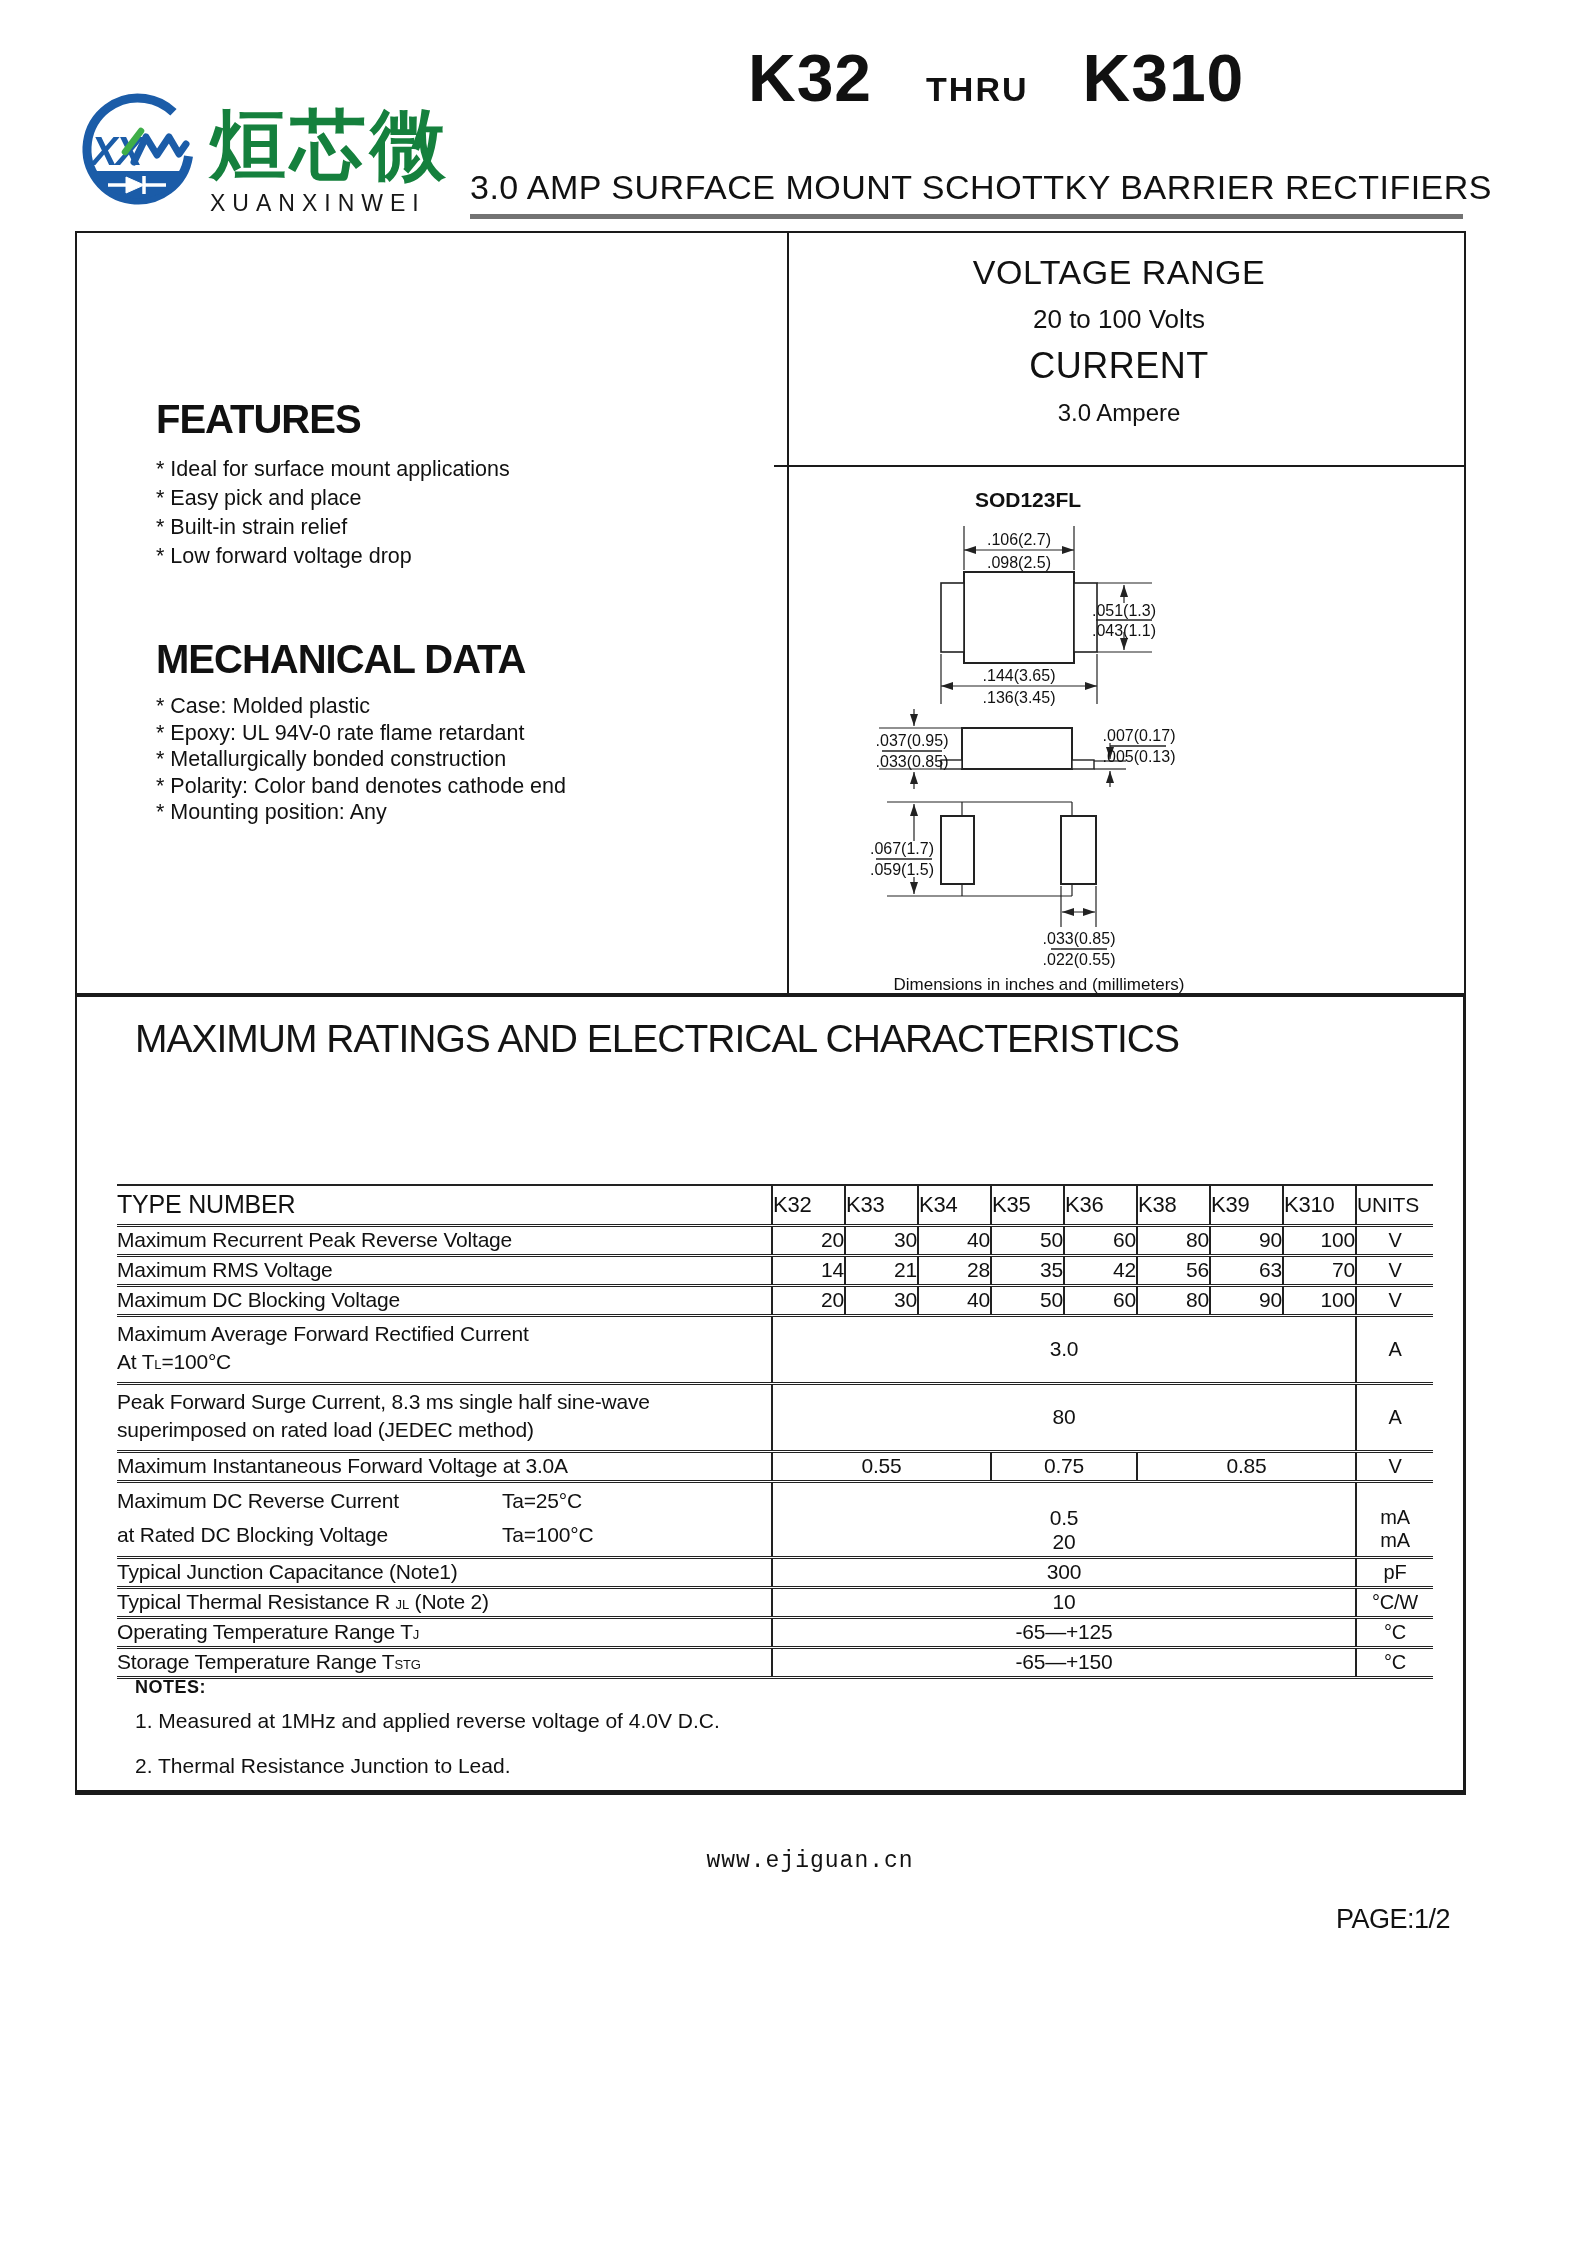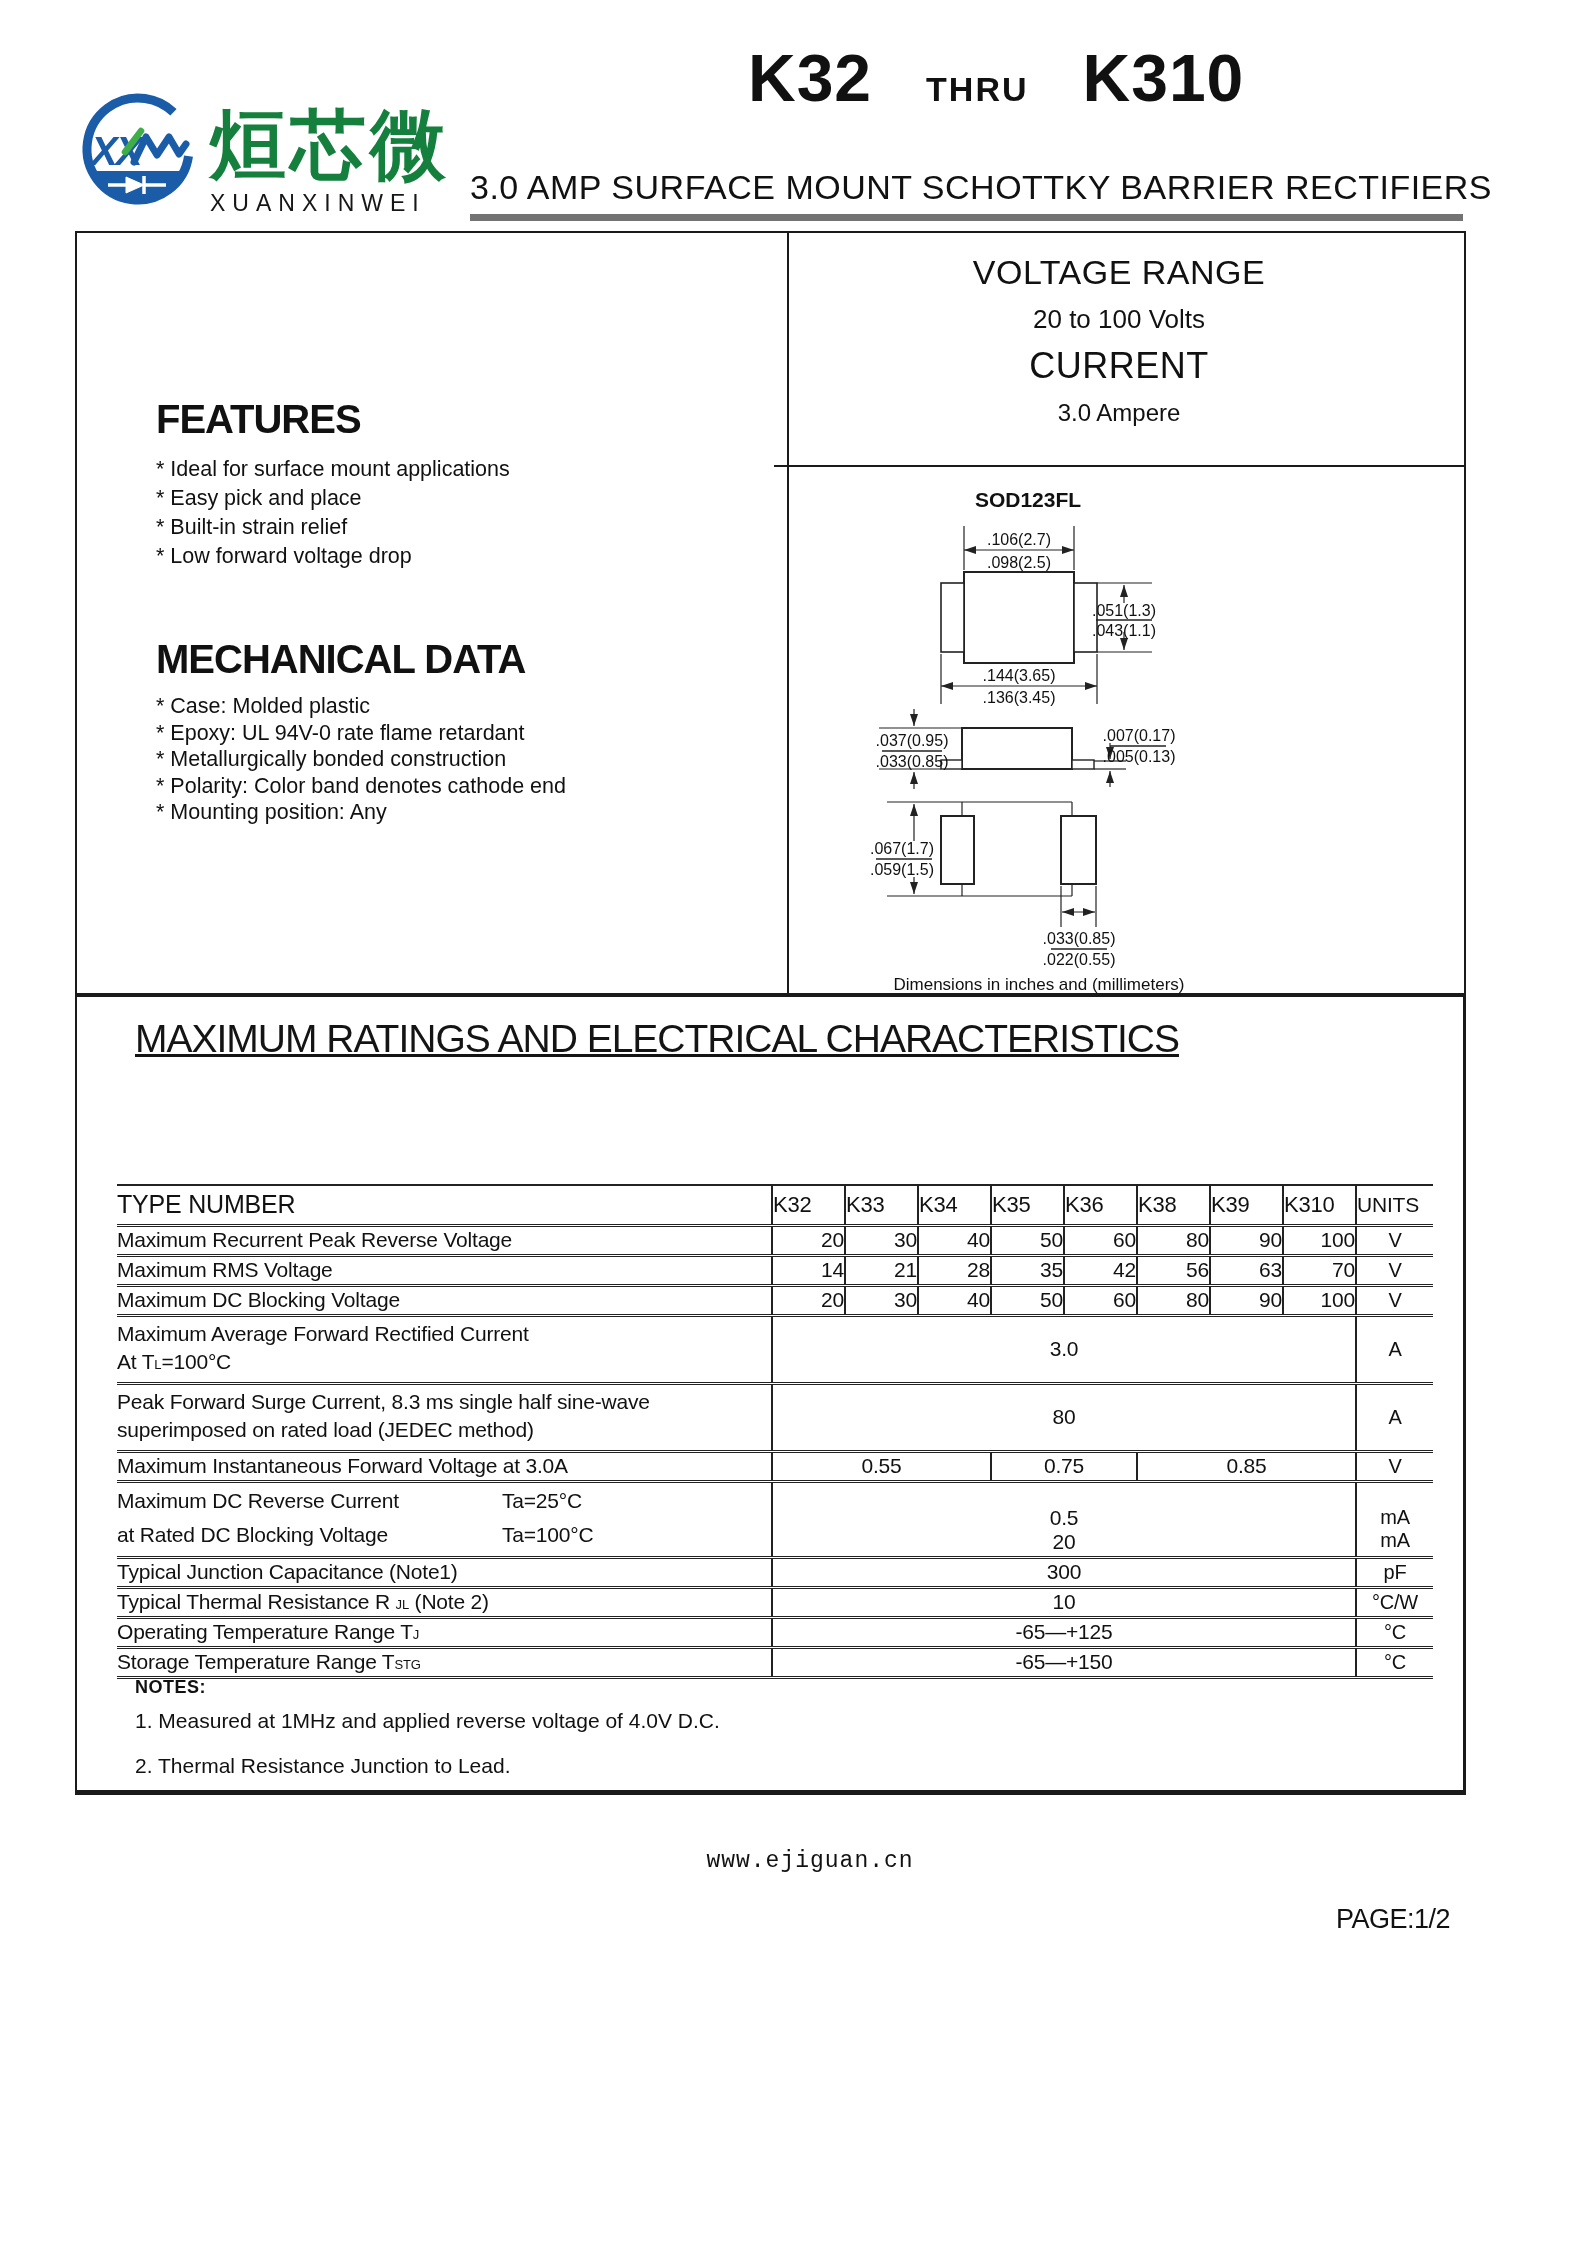--- a/index.html
+++ b/index.html
@@ -15,21 +15,21 @@
   .logo-text { margin-left:10px; }
   .logo-cn { font-size:76px; font-weight:900; letter-spacing:4px; line-height:1.55; color:#15803d;
              font-family:"Liberation Sans", sans-serif; }
   .logo-latin { font-size:23px; letter-spacing:7px; font-weight:500; margin-top:-14px; color:#161616; }
   .title-row { position:absolute; left:748px; top:40px; display:flex; align-items:baseline; gap:54px; }
   .part-big { font-size:66px; font-weight:bold; letter-spacing:1px; }
   .part-thru { font-size:34px; font-weight:bold; letter-spacing:2px; }
   .subtitle {
     position:absolute; left:470px; top:168px; width:993px;
     font-size:34px; letter-spacing:0.5px; padding-bottom:7px;
-    border-bottom:7px solid #737373; white-space:nowrap;
+    border-bottom:5px solid #737373; white-space:nowrap;
   }
   
   .box1 { position:absolute; left:75px; top:231px; width:1391px; height:764px; border:2px solid #1a1a1a; }
   .box1-left { position:absolute; left:17px; top:0; bottom:0; width:695px; border-right:2px solid #1a1a1a; }
   .sec-title { position:absolute; font-size:40px; font-weight:bold; letter-spacing:-1px; }
   .features-title { left:62px; top:164px; }
   .features-list { position:absolute; left:62px; top:222px; font-size:21.5px; line-height:29px; }
   .mech-title { left:62px; top:404px; }
   .mech-list { position:absolute; left:62px; top:460px; font-size:21.5px; line-height:26.5px; }
   .box1-right-top { position:absolute; left:697px; top:0; right:0; height:234px;
@@ -39,21 +39,21 @@
   .cur-label { font-size:36px; margin-top:10px; letter-spacing:0.5px; }
   .cur-value { font-size:24px; margin-top:12px; }
   .box1-right-bottom { position:absolute; left:697px; top:236px; right:0; bottom:0; }
   .pkg-svg { position:absolute; left:50px; top:0; }
   .dim { font-size:16px; fill:#111; font-family:"Liberation Sans", sans-serif; }
   .pkg-title { font-size:21px; font-weight:bold; fill:#111; font-family:"Liberation Sans", sans-serif; }
   .pkg-caption { font-size:17px; fill:#111; font-family:"Liberation Sans", sans-serif; }
   
   .box2 { position:absolute; left:75px; top:995px; width:1391px; height:800px;
           border:2px solid #1a1a1a; border-right-width:3px; border-bottom-width:5px; }
-  .ratings-title { position:absolute; left:58px; top:20px; font-size:39px; letter-spacing:-1px; color:#141414;text-decoration:underline; }
+  .ratings-title { position:absolute; left:58px; top:20px; font-size:39px; letter-spacing:-1px; color:#141414; }
   .conditions { position:absolute; left:60px; top:80px; font-size:21px; line-height:27.5px; }
   
   .ratings-table { position:absolute; left:40px; top:187px; width:1316px;
                    border-collapse:collapse; table-layout:fixed;
                    font-size:21px; letter-spacing:-0.2px; border-top:2px solid #222; }
   .ratings-table tr { border-bottom:3px double #222; }
   .ratings-table th, .ratings-table td { font-weight:normal; padding:0; vertical-align:middle; }
   .h40 > th, .h40 > td { height:40px; }
   .h30 > td { height:30px; }
   .h68 > td { height:68px; }

